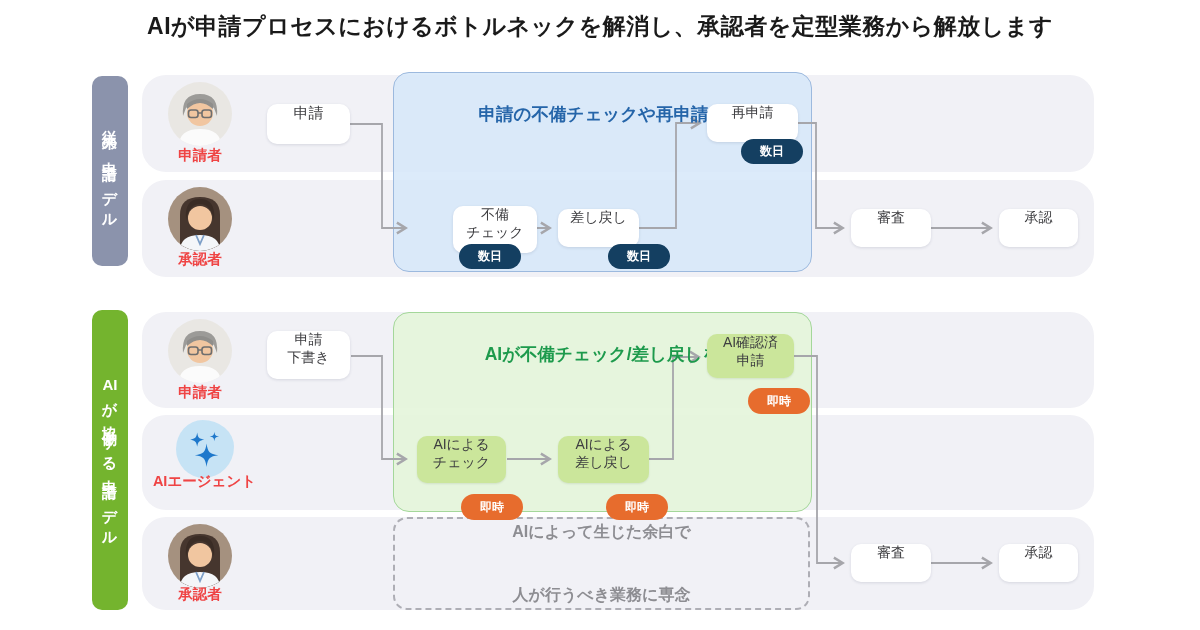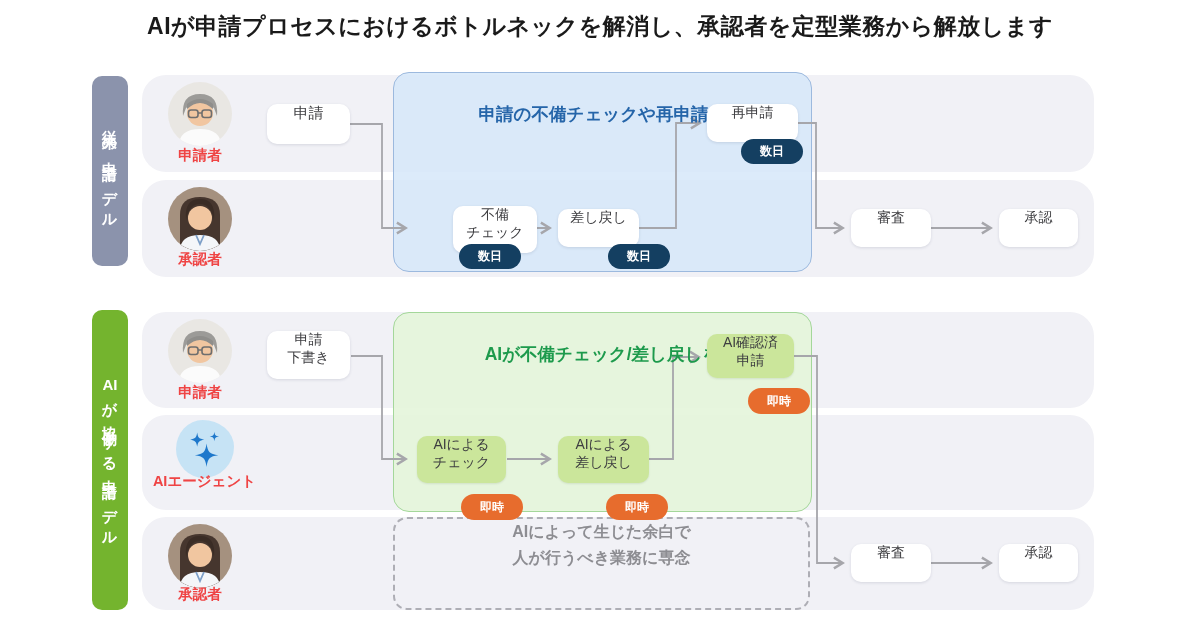--- a/index.html
+++ b/index.html
@@ -37,21 +37,21 @@
   }
   .node-green{background:#cbe69b;box-shadow:0 1px 2px rgba(60,90,40,0.12);}
   .badge{
     position:absolute;border-radius:999px;color:#ffffff;font-weight:700;font-size:12px;z-index:6;
     display:flex;align-items:center;justify-content:center;
   }
   .badge-navy{background:#143f61;}
   .badge-orange{background:#e76c2d;margin-top:16px;}
   .note-dashed{
     position:absolute;border:2px dashed #aeaeb5;border-radius:14px;z-index:4;box-sizing:border-box;
-    display:flex;flex-direction:column;align-items:center;justify-content:flex-start;
+    display:flex;flex-direction:column;align-items:center;justify-content:space-between;
     font-weight:700;font-size:16px;line-height:1.65;color:#8d8d92;text-align:center;
   }
   .avatar{position:absolute;width:64px;height:64px;z-index:5;}
   .avatar svg{width:100%;height:100%;display:block;}
   .persona-label{
     position:absolute;text-align:center;font-size:14.5px;font-weight:700;color:#ef4444;z-index:5;
   }
   .agent-blob{
     position:absolute;left:176px;top:420px;width:58px;height:58px;background:#c6e3f5;z-index:5;
     border-radius:46% 54% 52% 48% / 50% 46% 54% 50%;

